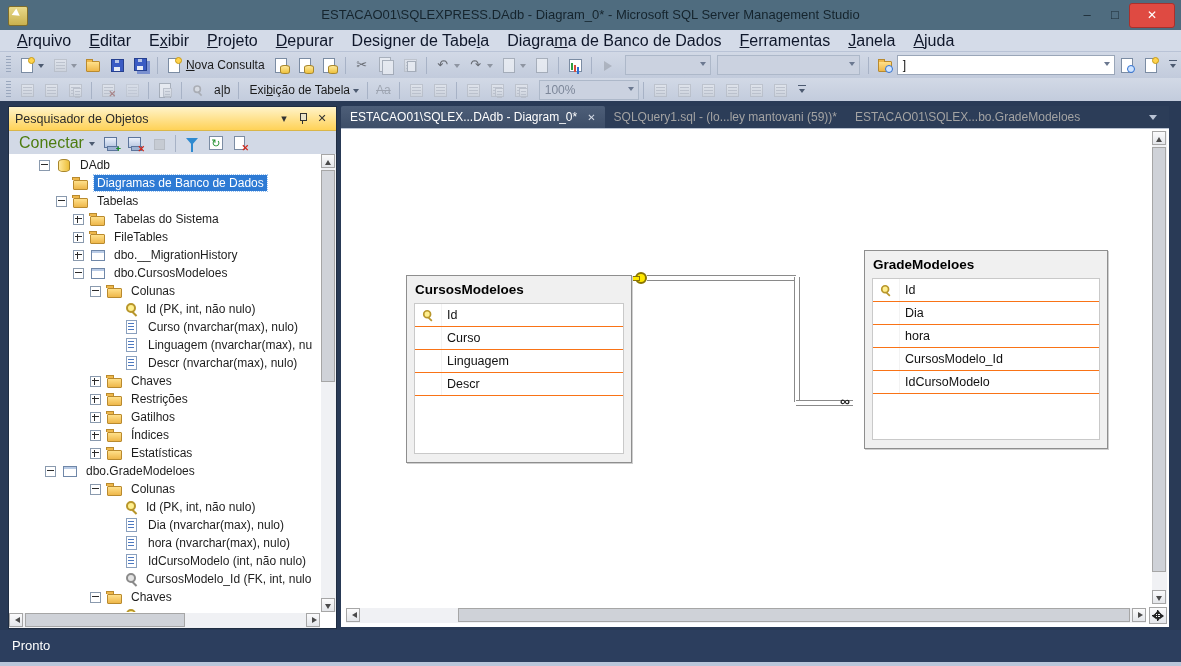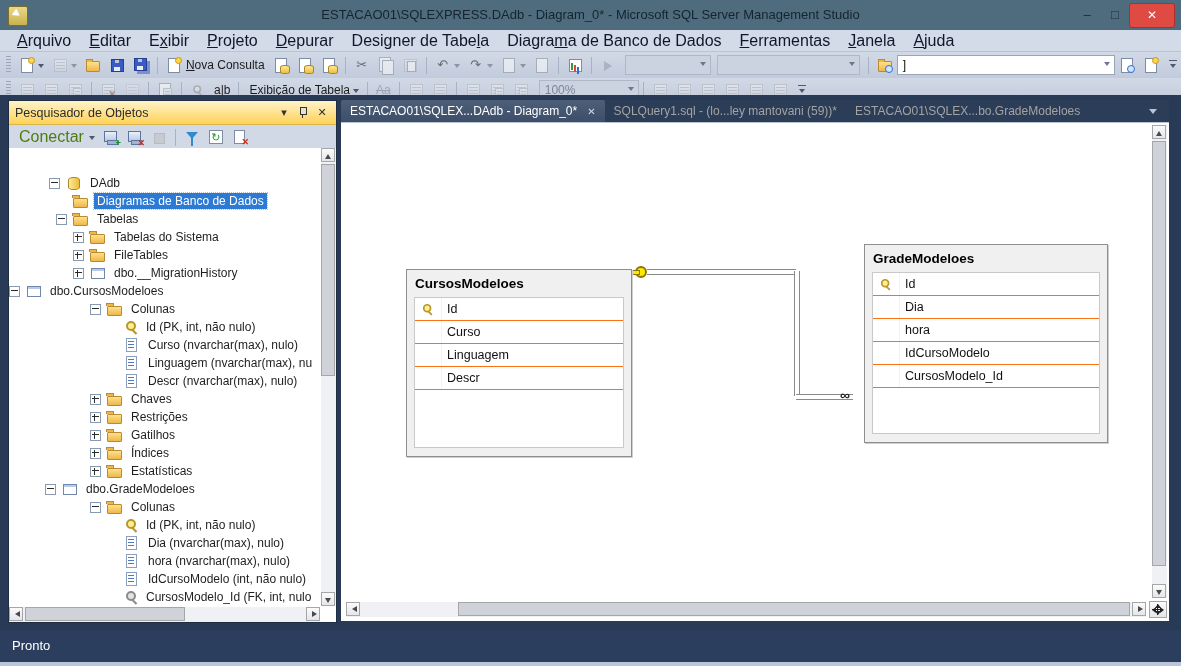--- a/index.html
+++ b/index.html
@@ -87,21 +87,21 @@
   .t-folder::after{content:"";position:absolute;left:-1px;top:2px;width:6px;height:2px;background:#eeb74a;
         border:1px solid #b98a2e;border-bottom:none;}
   .t-table::before{content:"";position:absolute;left:1px;top:3px;width:12px;height:9px;background:#fff;border:1px solid #6f87a8;}
   .t-table::after{content:"";position:absolute;left:2px;top:4px;width:12px;height:2px;background:#b9cbe6;
         box-shadow:0 3px 0 -1px #9fb3cc,0 6px 0 -1px #9fb3cc;}
   .t-col::before{content:"";position:absolute;left:2px;top:1px;width:9px;height:12px;background:#fff;border:1px solid #8aa0be;}
   .t-col::after{content:"";position:absolute;left:4px;top:4px;width:6px;height:1px;background:#4d79c0;
         box-shadow:0 3px 0 #4d79c0,0 6px 0 #4d79c0;}
 
   
-  .workspace{position:absolute;left:0;top:95px;width:100%;height:527px;background:var(--shell-bg,#293a56);}
+  .workspace{position:absolute;left:0;top:101px;width:100%;height:527px;background:var(--shell-bg,#293a56);}
 
   
   .oe{position:absolute;left:8px;top:5px;width:327px;height:521px;background:#e6eaf2;border:1px solid #1f2d42;}
   .oe-header{height:23px;background:linear-gradient(var(--oe-header-from,#fff3c9),var(--oe-header-to,#ffd257));
              display:flex;align-items:center;padding:0 6px;font-size:12.5px;color:#2b2b2b;border-bottom:1px solid #d9b64a;}
   .oe-title{flex:1;}
   .oeh-btn{width:16px;height:16px;margin-left:3px;text-align:center;line-height:15px;font-size:11px;color:#333;}
   .pin{position:relative;}
   .pin::before{content:"";position:absolute;left:5px;top:2px;width:5px;height:6px;border:1px solid #333;background:#e9e2c8;}
   .pin::after{content:"";position:absolute;left:7px;top:9px;width:1px;height:4px;background:#333;}
@@ -524,21 +524,21 @@
             </span>
           </span>
         <span class="tbtn">
             <span class="ico">
               <span class="ic-scripterr"></span>
             </span>
           </span>
       </div>
       <div class="oe-body">
         <div class="tree" id="tree">
-            <div class="tree-row" style="padding-left: 40px; margin-top: 24px;">
+            <div class="tree-row" style="padding-left: 30px;">
               <span class="exp minus"></span>
               <span class="tico t-db"></span>
               <span class="tlabel">DAdb</span>
             </div>
             <div class="tree-row" style="padding-left: 47px;">
               <span class="exp none"></span>
               <span class="tico t-folder"></span>
               <span class="tlabel selected">Diagramas de Banco de Dados</span>
             </div>
             <div class="tree-row" style="padding-left: 47px;">
@@ -554,21 +554,21 @@
             <div class="tree-row" style="padding-left: 64px;">
               <span class="exp plus"></span>
               <span class="tico t-folder"></span>
               <span class="tlabel">FileTables</span>
             </div>
             <div class="tree-row" style="padding-left: 64px;">
               <span class="exp plus"></span>
               <span class="tico t-table"></span>
               <span class="tlabel">dbo.__MigrationHistory</span>
             </div>
-            <div class="tree-row" style="">
+            <div class="tree-row" style="padding-left: 64px;">
               <span class="exp minus"></span>
               <span class="tico t-table"></span>
               <span class="tlabel">dbo.CursosModeloes</span>
             </div>
             <div class="tree-row" style="padding-left: 81px;">
               <span class="exp minus"></span>
               <span class="tico t-folder"></span>
               <span class="tlabel">Colunas</span>
             </div>
             <div class="tree-row" style="padding-left: 98px;">
@@ -742,25 +742,25 @@
               <div class="dg-row">
                 <span class="dg-ic"></span>
                 <span class="dg-name">Dia</span>
               </div>
               <div class="dg-row">
                 <span class="dg-ic"></span>
                 <span class="dg-name">hora</span>
               </div>
               <div class="dg-row">
                 <span class="dg-ic"></span>
+                <span class="dg-name">CursosModelo_Id</span>
+              </div>
+              <div class="dg-row">
+                <span class="dg-ic"></span>
                 <span class="dg-name">IdCursoModelo</span>
-              </div>
-              <div class="dg-row">
-                <span class="dg-ic"></span>
-                <span class="dg-name">CursosModelo_Id</span>
               </div>
             </div>
         </div>
 
         <div class="sb dg-vscroll">
           <span class="sb-btn" style="top:0;left:0;">
               <span class="tri up"></span>
             </span>
           <span class="thumb" style="left:0;top:16px;width:14px;height:425px;"></span>
           <span class="sb-btn" style="bottom:0;left:0;">

